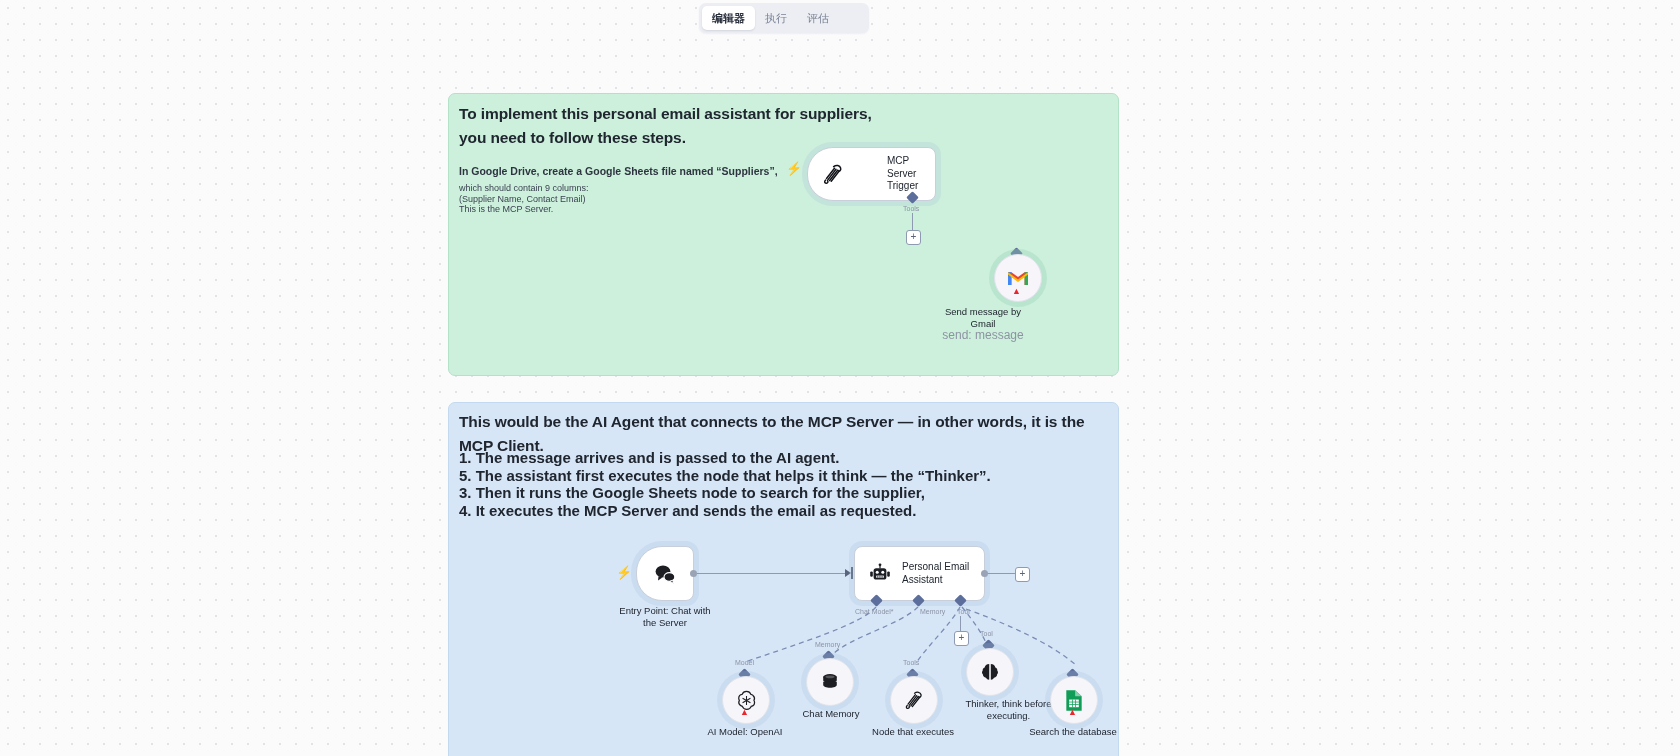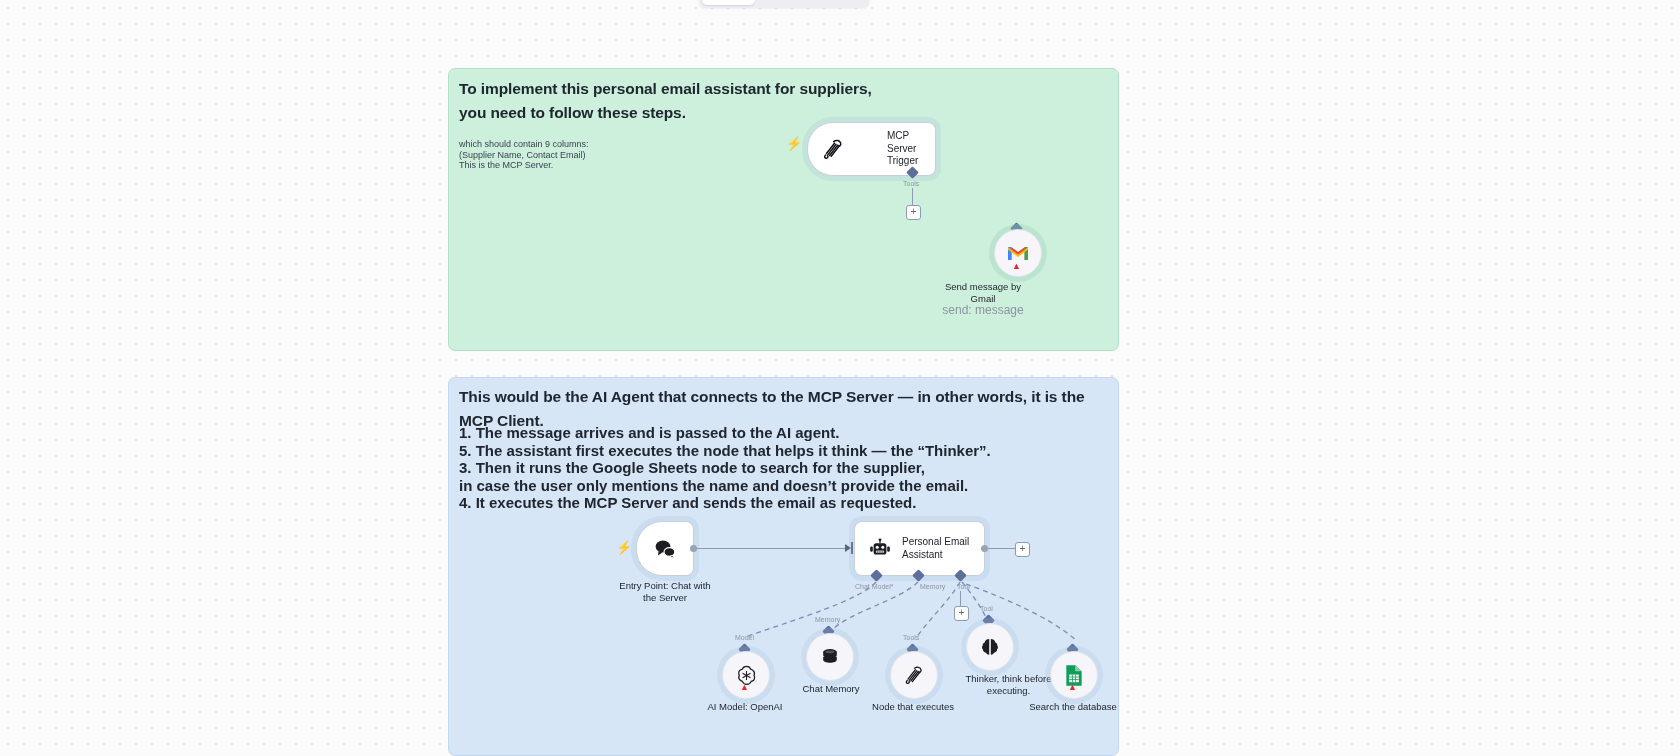--- a/index.html
+++ b/index.html
@@ -4,21 +4,21 @@
 <style>
   html,body{margin:0;padding:0;}
   body{
     width:1680px;height:756px;overflow:hidden;position:relative;
     background-color:#fbfbfc;
     background-image:radial-gradient(circle, #e3e4ea 1.1px, transparent 1.2px);
     background-size:16px 16px;
     font-family:"Liberation Sans", sans-serif;
     color:#2d3440;
   }
-  .canvas{position:absolute;inset:0;}
+  .canvas{position:absolute;inset:0;margin-top:25px;}
 
   
   .tabbar{
     position:absolute;left:699px;top:-22px;width:170px;height:30px;
     background:#eceef3;border-radius:7px;
     display:flex;align-items:center;padding:3px;box-sizing:border-box;
     box-shadow:0 1px 2px rgba(30,40,60,.06);
   }
   .tab{
     flex:0 0 auto;height:24px;line-height:24px;border-radius:5px;
@@ -99,20 +99,21 @@
     <div class="tab active">编辑器</div>
     <div class="tab">执行</div>
     <div class="tab">评估</div>
   </div>
 
   <div class="note green">
     <div class="note-h1" style="left:10px;top:8px;width:640px;">To implement this personal email assistant for suppliers,</div>
     <div class="note-h1" style="left:10px;top:32px;width:640px;">you need to follow these steps.</div>
 
     <div class="note-body" style="left:10px;top:70px;width:420px;">
+      <p class="lede">In Google Drive, create a Google Sheets file named “Suppliers”,</p>
       <p class="sub">which should contain 9 columns:</p>
       <p class="sub">(Supplier Name, Contact Email)</p>
       <p class="sub">This is the MCP Server.</p>
     </div>
   </div>
 
   <div class="bolt" style="left:786px;top:137px;">⚡</div>
 
   <div class="node-rect pill-left" style="left:807px;top:122px;width:129px;height:54px;gap:41px;">
     <div class="node-ico">
@@ -152,21 +153,20 @@
     <div>Gmail</div>
     <div class="circ-sub">send: message</div>
   </div>
 
   <div class="note blue">
     <div class="note-h1" style="left:10px;top:7px;width:660px;">This would be the AI Agent that connects to the MCP Server — in other words, it is the MCP Client.</div>
     <div class="note-body" style="left:10px;top:46px;width:640px;">
       <p class="step">1. The message arrives and is passed to the AI agent.</p>
       <p class="step">5. The assistant first executes the node that helps it think — the “Thinker”.</p>
       <p class="step">3. Then it runs the Google Sheets node to search for the supplier,</p>
-      <p class="step">in case the user only mentions the name and doesn’t provide the email.</p>
       <p class="step">4. It executes the MCP Server and sends the email as requested.</p>
     </div>
   </div>
 
   <svg class="edges" width="1680" height="756">
     <g fill="none" stroke="#5c6f9c" stroke-width="1.3" stroke-dasharray="5 4" opacity=".75">
       <path d="M876,582 C860,600 800,618 748,636"></path>
       <path d="M918,582 C900,600 850,612 832,630"></path>
       <path d="M960,582 C950,600 930,618 916,638"></path>
       <path d="M962,582 C975,598 985,612 990,628"></path>

